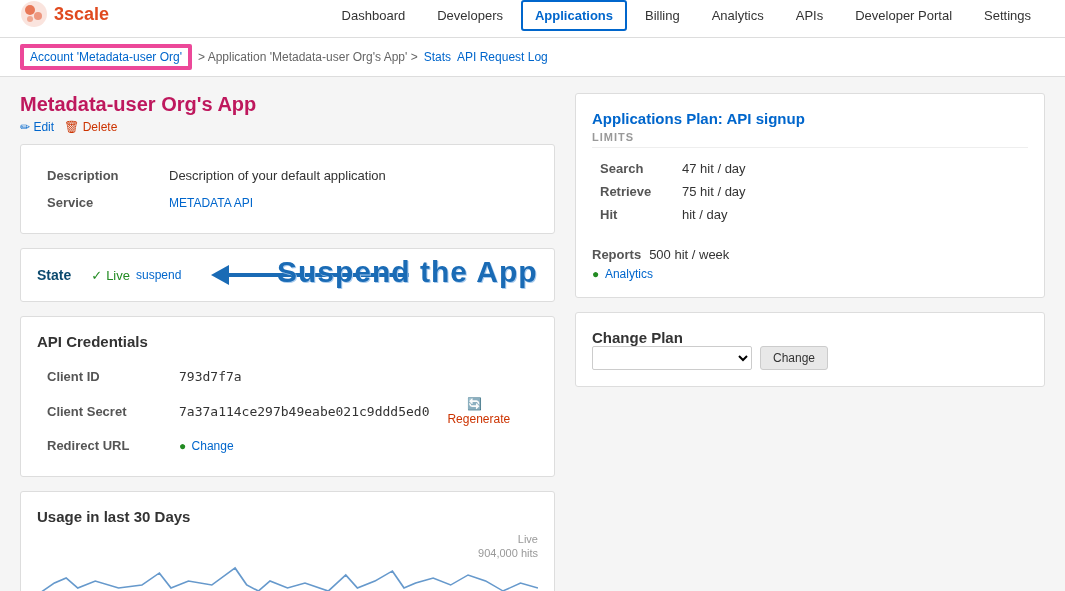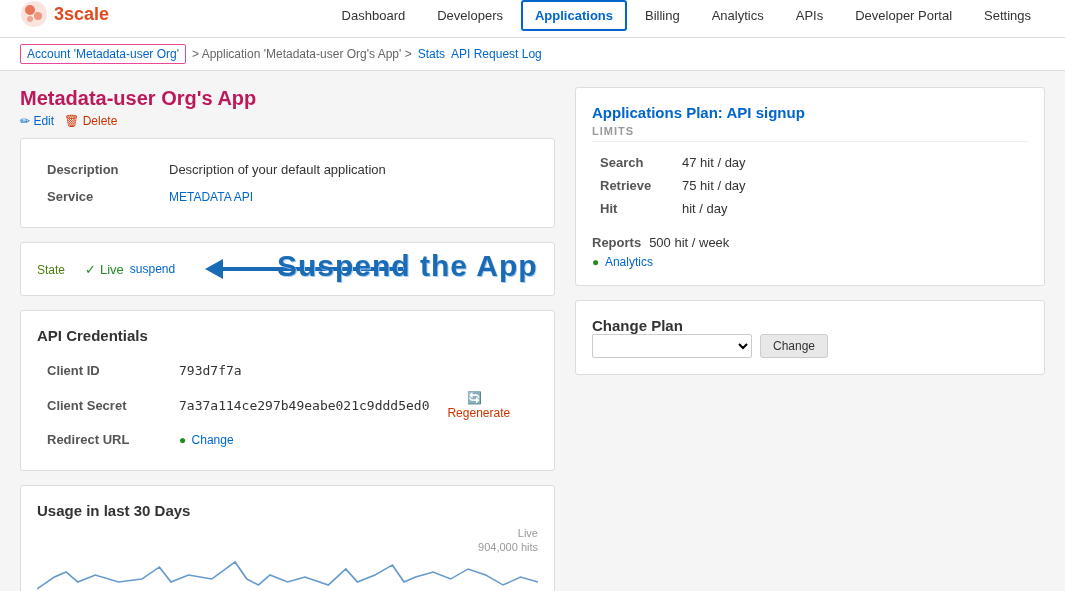--- a/index.html
+++ b/index.html
@@ -7,21 +7,21 @@
 
     
     .topbar { background: #fff; border-bottom: 1px solid #ddd; padding: 0 20px; display: flex; align-items: flex-start; height: 38px; }
     .logo { display: flex; align-items: center; gap: 6px; margin-right: 40px; }
     .nav { display: flex; align-items: center; gap: 4px; margin-left: auto; }
     .nav-item { padding: 6px 12px; font-size: 13px; color: #333; cursor: pointer; text-decoration: none; border: 2px solid transparent; border-radius: 2px; }
     .nav-item.active { color: #0066cc; border: 2px solid #0066cc; border-radius: 3px; font-weight: bold; }
 
     
     .breadcrumb-bar { background: #fff; border-bottom: 1px solid #ddd; padding: 6px 20px; display: flex; align-items: center; gap: 6px; font-size: 12px; }
-    .breadcrumb-link { color: #0066cc; text-decoration: none; border: 1px solid #ec4899; padding: 2px 6px; border-radius: 2px; }
+    .breadcrumb-link { color: #0066cc; text-decoration: none; border: 4px solid #ec4899; padding: 2px 6px; border-radius: 2px; }
     .breadcrumb-sep { color: #666; }
     .breadcrumb-link2 { color: #0066cc; text-decoration: none; }
 
     
     .page { padding: 16px 20px; display: flex; gap: 20px; }
     .left-col { flex: 1; min-width: 0; }
     .right-col { width: 470px; flex-shrink: 0; }
 
     
     .page-title-area { margin-bottom: 10px; }
@@ -52,21 +52,21 @@
     
     .chart-title { font-size: 15px; font-weight: bold; color: #333; margin-bottom: 8px; }
     .chart-area { position: relative; height: 80px; }
     .chart-hits-label { position: absolute; right: 0; top: 0; font-size: 11px; color: #999; }
     .chart-hits-value { position: absolute; right: 0; top: 14px; font-size: 11px; color: #999; }
     .chart-svg { width: 100%; height: 70px; }
 
     
     .plan-title { font-size: 15px; font-weight: bold; color: #0066cc; margin-bottom: 4px; }
     .limits-title { font-size: 11px; font-weight: bold; color: #999; text-transform: uppercase; letter-spacing: 1px; margin-bottom: 8px; border-bottom: 1px solid #eee; padding-bottom: 4px; }
-    .limits-table { width: 100%; margin-bottom: 14px; }
+    .limits-table { width: 100%; margin-bottom: 20px; }
     .limits-table td { padding: 3px 6px; font-size: 13px; }
     .limits-table td:first-child { font-weight: bold; color: #555; width: 80px; }
     .reports-section { margin-top: 8px; }
     .reports-row { display: flex; align-items: center; gap: 8px; margin-bottom: 4px; }
     .reports-label { font-weight: bold; color: #555; }
     .reports-value { color: #333; }
     .customize-link { color: #0066cc; text-decoration: none; font-size: 12px; }
     .green-circle { color: #228b22; margin-right: 3px; }
 
     .change-plan-title { font-size: 15px; font-weight: bold; color: #333; }
@@ -138,21 +138,21 @@
           <td>Service</td>
           <td><a class="service-link">METADATA API</a></td>
         </tr>
       </tbody>
         </table>
     </div>
 
     <div class="card">
       <div style="display:flex;align-items:center;gap:20px;position:relative;">
         <div>
-          <span style="font-weight:normal;color:#4d7c0f;font-size:12px;">State</span>
+          <span style="font-weight:bold;color:#0c4a6e;font-size:14px;">State</span>
         </div>
         <div style="display:flex;align-items:center;gap:4px;">
           <span style="color:#228b22;">✓</span>
           <span style="color:#228b22;font-size:13px;">Live</span>
           <a style="color:#0066cc;text-decoration:none;font-size:12px;margin-left:2px;">suspend</a>
         </div>
 
         <div style="display:flex;align-items:center;margin-left:10px;">
           <div style="width:0;height:0;border-top:10px solid transparent;border-bottom:10px solid transparent;border-right:18px solid #1a6bb5;"></div>
           <div style="width:180px;height:4px;background:#1a6bb5;"></div>

